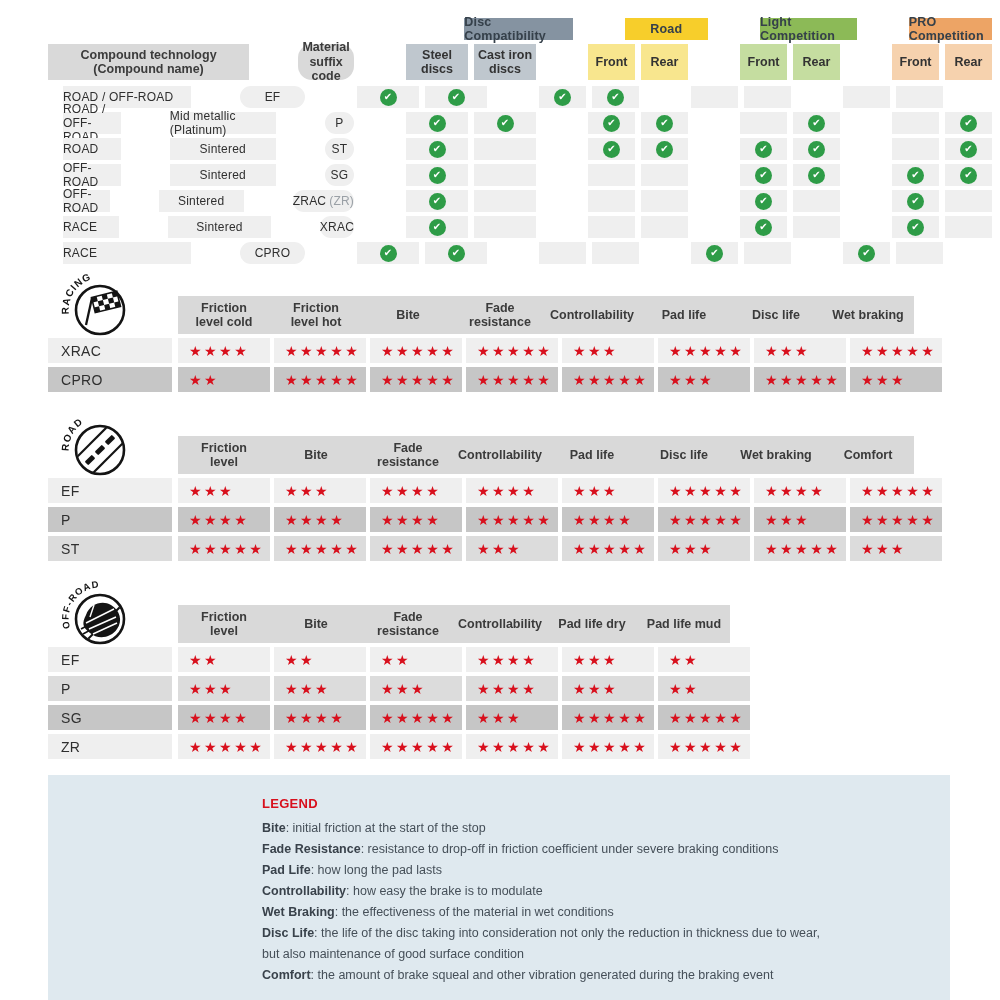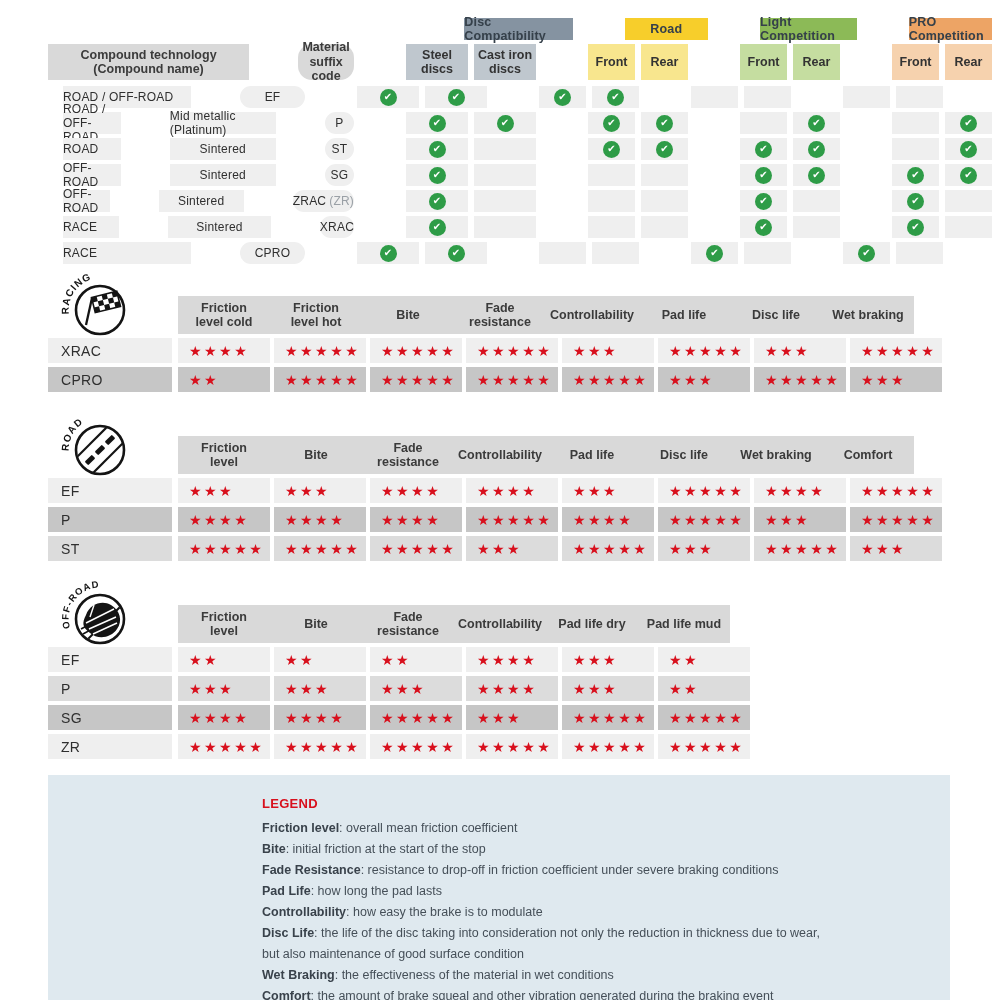--- a/index.html
+++ b/index.html
@@ -631,24 +631,23 @@
           </div>
           <div class="rs-cell sh-light">
             <div class="stars">★★★★★</div>
           </div>
         </div>
       </div>
     </div>
   <div class="legend">
     <div class="legend-title">LEGEND</div>
     <div>
-        <div class="lg-line"><span class="lg-term">Friction level</span>: overall mean friction coefficient</div>
         <div class="lg-line"><span class="lg-term">Bite</span>: initial friction at the start of the stop</div>
         <div class="lg-line"><span class="lg-term">Fade Resistance</span>: resistance to drop-off in friction coefficient under severe braking conditions</div>
         <div class="lg-line"><span class="lg-term">Pad Life</span>: how long the pad lasts</div>
         <div class="lg-line"><span class="lg-term">Controllability</span>: how easy the brake is to modulate</div>
+        <div class="lg-line"><span class="lg-term">Wet Braking</span>: the effectiveness of the material in wet conditions</div>
         <div class="lg-line"><span class="lg-term">Disc Life</span>: the life of the disc taking into consideration not only the reduction in thickness due to wear,
 but also maintenance of good surface condition</div>
-        <div class="lg-line"><span class="lg-term">Wet Braking</span>: the effectiveness of the material in wet conditions</div>
         <div class="lg-line"><span class="lg-term">Comfort</span>: the amount of brake squeal and other vibration generated during the braking event</div>
       </div>
   </div>
 </div>
 
 </body></html>

